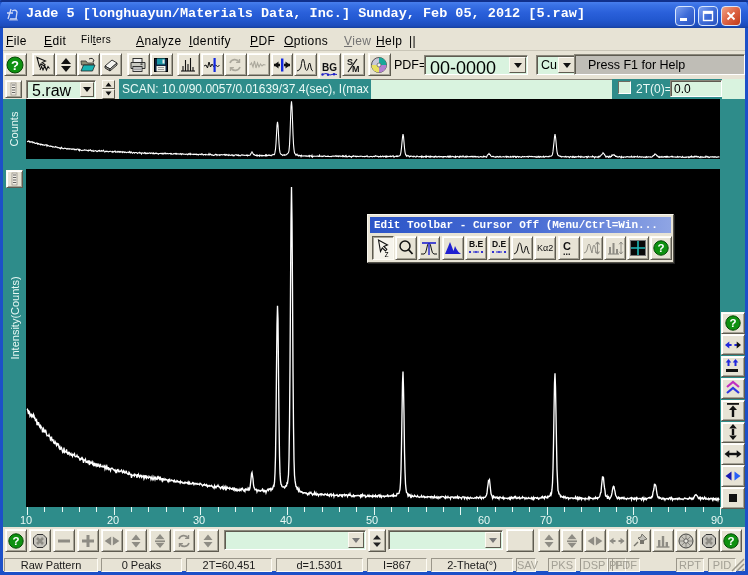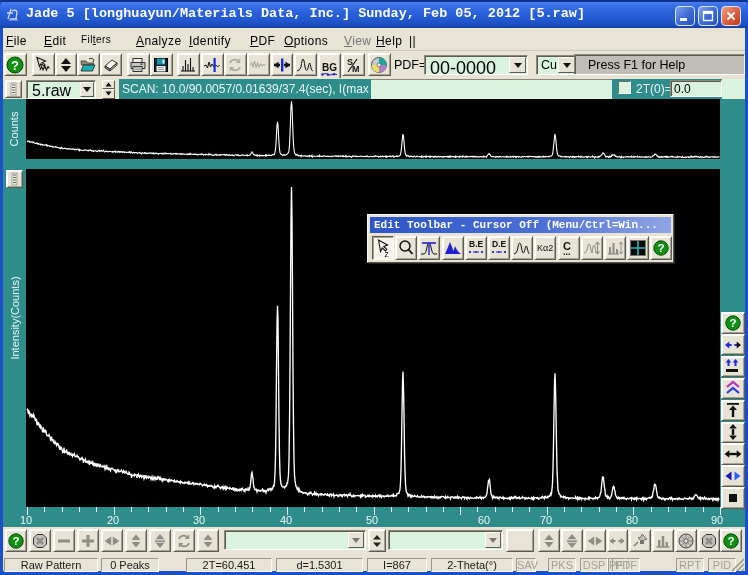--- a/index.html
+++ b/index.html
@@ -466,21 +466,21 @@
     </svg>
   </div>
 <div class="b" style="left:720px;top:529px;width:21.5px;height:23px">
     <svg width="16" height="16" viewBox="0 0 16 16">
       <circle cx="8" cy="8" r="7.2" fill="#0E9110" stroke="#054A05"></circle>
       <text x="8" y="12.4" font-size="11.5" font-weight="bold" fill="#fff" text-anchor="middle" font-family="Liberation Sans">?</text>
     </svg>
   </div>
 <div style="left:3px;top:556px;width:742px;height:15px;background:#E7E3D5"></div>
 <div class="st" style="left:4px;width:94px">Raw Pattern</div>
-<div class="st" style="left:101px;width:58px">0 Peaks</div>
+<div class="st" style="left:101px;width:81px">0 Peaks</div>
 <div class="st" style="left:186px;width:86px">2T=60.451</div>
 <div class="st" style="left:276px;width:87px">d=1.5301</div>
 <div class="st" style="left:367px;width:60px">I=867</div>
 <div class="st" style="left:431px;width:82px">2-Theta(°)</div>
 <div class="st gray" style="left:516px;width:20px">SAV</div>
 <div class="st gray" style="left:548px;width:28px">PKS</div>
 <div class="st gray" style="left:580px;width:28px">DSP</div>
 <div class="st gray" style="left:612px;width:28px">PDF</div>
 <div class="st gray" style="left:608px;width:18px">PFT</div>
 <div class="st gray" style="left:676px;width:28px">RPT</div>

